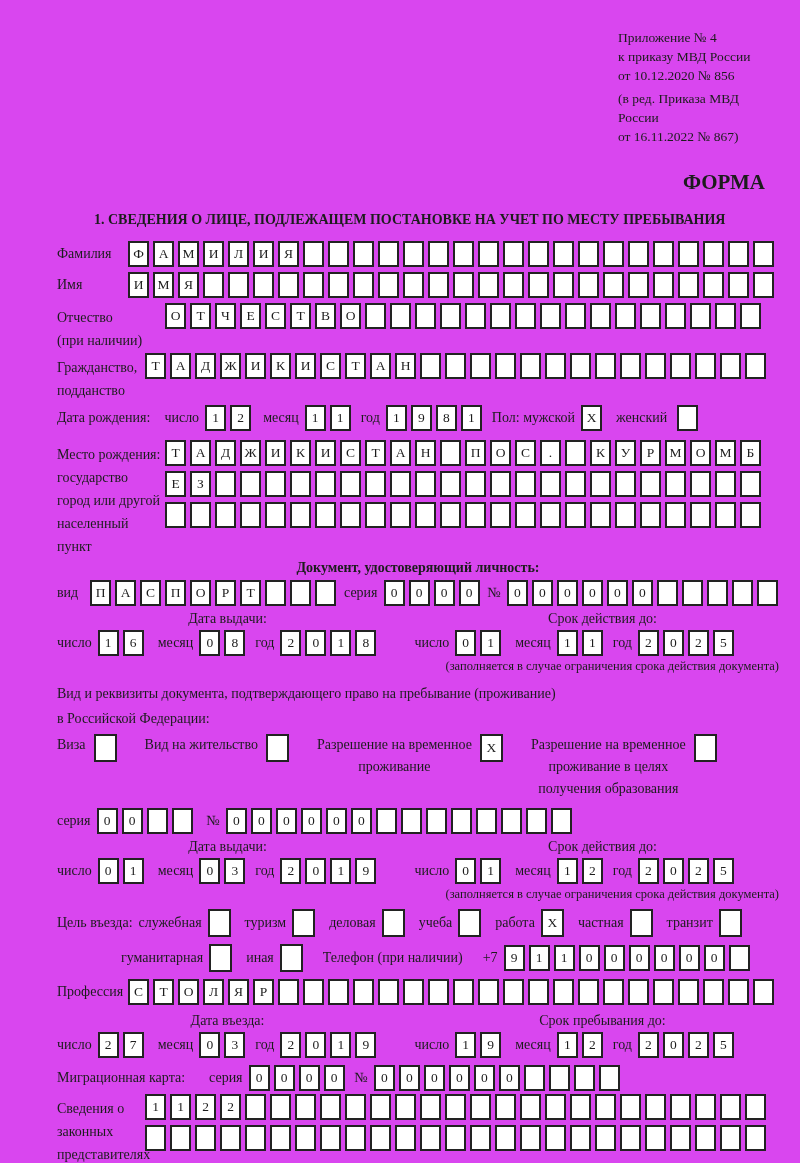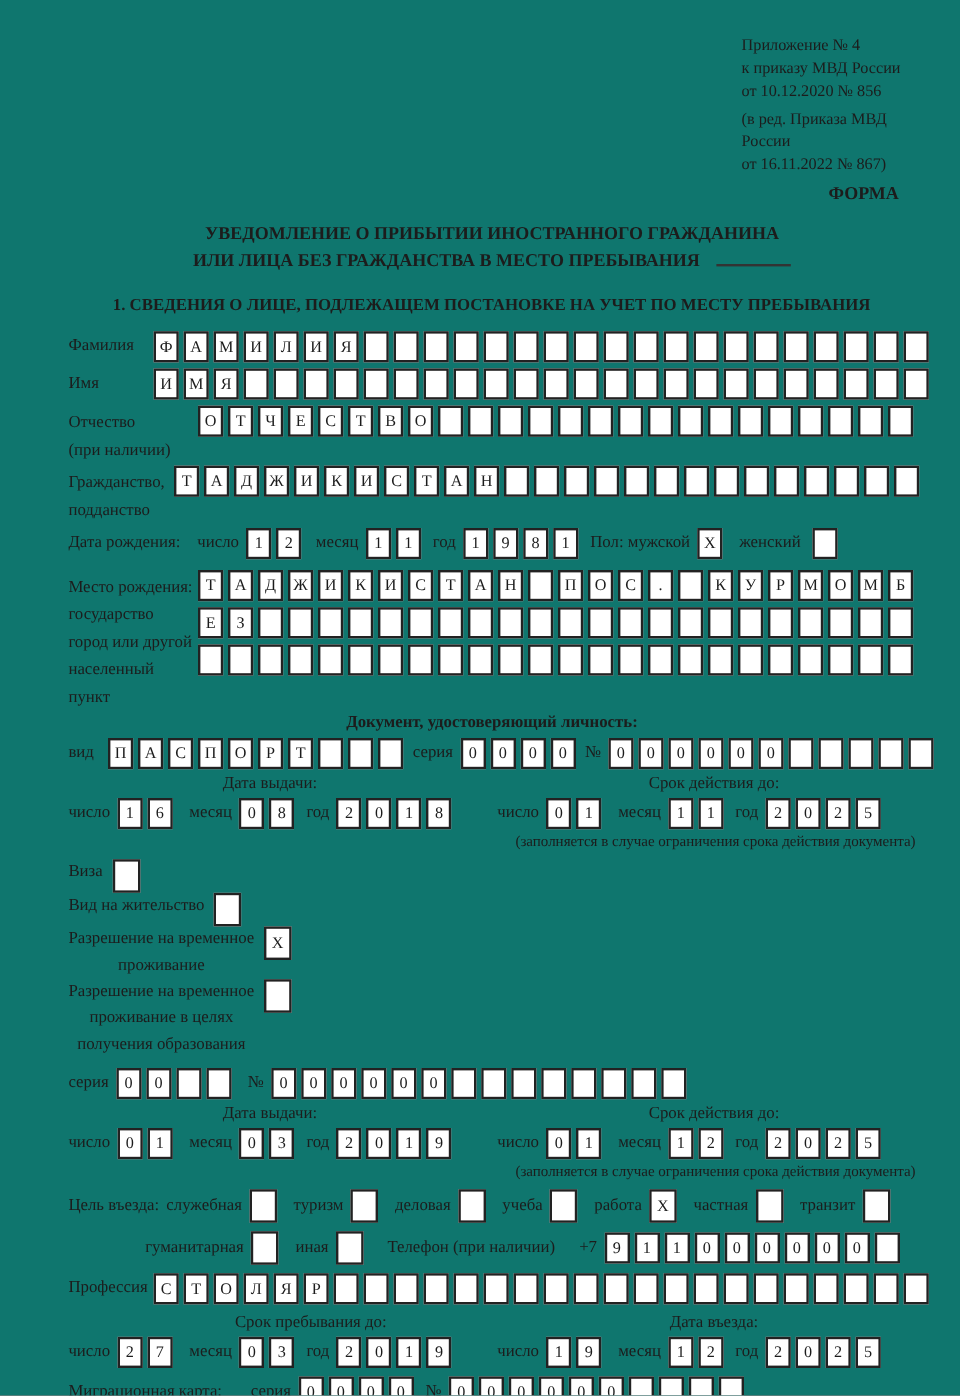--- a/index.html
+++ b/index.html
@@ -1,30 +1,30 @@
 <!DOCTYPE html>
 <html><head>
 <meta charset="utf-8">
 <style>
   html,body{margin:0;padding:0;background:#888;}
   .page{
     position:relative;
     width:800px;height:1163px;
     margin:0 auto;
-    background:#0f766e;
+    background:#d946ef;
     color:#1c1c1c;
     font-family:"Liberation Serif","DejaVu Serif",serif;
     font-size:14px;
     box-sizing:border-box;
-    padding:28px 37px 0 57px;
+    padding:28px 21px 0 57px;
     overflow:hidden;
   }
   .ref{margin-left:561px;line-height:19px;font-size:13.5px;white-space:pre-line;}
   .ref2{margin-top:4px;}
-  .forma{margin-top:8px;text-align:right;padding-right:14px;font-weight:bold;font-size:15px;}
+  .forma{margin-top:24px;text-align:right;padding-right:14px;font-weight:bold;font-size:21px;}
   .title{margin-top:13px;text-align:center;font-weight:bold;font-size:15px;line-height:23px;}
   .blank-line{display:inline-block;width:62px;border-bottom:2px solid #333;height:12px;margin-left:14px;}
   .sec-heading{margin-top:17px;font-weight:bold;font-size:14px;padding-left:6px;margin-left:31px;}
   .rows{margin-top:13px;}
   .frow{display:flex;align-items:center;margin-bottom:5px;}
   .frow.top{align-items:flex-start;}
   .lbl{flex:none;}
   .lbl-block{flex:none;white-space:pre-line;line-height:23px;padding-top:3px;}
   .w71{width:71px;}
   .w88{width:88px;}
@@ -47,43 +47,39 @@
   .dlabel{margin-right:6px;flex:none;}
   .ml4{margin-left:4px;}.ml6{margin-left:6px;}.ml8{margin-left:8px;}
   .ml10{margin-left:10px;}.ml14{margin-left:14px;}.ml16{margin-left:16px;}.ml24{margin-left:24px;}
   .ml34{margin-left:34px;}.ml64{margin-left:64px;}
   .note-right{text-align:right;font-size:12.5px;line-height:16px;margin-bottom:7px;}
   .intro{line-height:25px;margin-bottom:3px;}
   .opts{display:flex;}
   .opts .opt{display:inline-flex;align-items:center;margin-right:10px;}
   .opts .opt:last-child{margin-right:0;}
   .opt-label{white-space:pre-line;margin-right:6px;}
-  .opts-res{display:flex;margin:2px 0 8px 0;flex-direction:column;}
+  .opts-res{display:flex;margin:2px 0 8px 0;}
   .opts-res .opt{display:inline-flex;align-items:flex-start;margin-right:24px;}
   .opts-res .opt-label{text-align:center;line-height:22px;margin-right:8px;}
   .opts-res .cell{margin-top:0;}
   .purpose-line{margin-bottom:7px;}
   .rep-row{margin-top:2px;}
 </style>
 </head>
 <body>
 
 <div class="page">
 
   <div class="ref">Приложение № 4
 к приказу МВД России
 от 10.12.2020 № 856</div>
   <div class="ref ref2">(в ред. Приказа МВД России
 от 16.11.2022 № 867)</div>
   <div class="forma">ФОРМА</div>
 
-  <div class="title">
-    <div>УВЕДОМЛЕНИЕ О ПРИБЫТИИ ИНОСТРАННОГО ГРАЖДАНИНА</div>
-    <div><span>ИЛИ ЛИЦА БЕЗ ГРАЖДАНСТВА В МЕСТО ПРЕБЫВАНИЯ</span><span class="blank-line"></span></div>
-  </div>
 
   <div class="sec-heading">1. СВЕДЕНИЯ О ЛИЦЕ, ПОДЛЕЖАЩЕМ ПОСТАНОВКЕ НА УЧЕТ ПО МЕСТУ ПРЕБЫВАНИЯ</div>
 
   <div class="rows">
 
     <div class="frow">
       <span class="lbl w71">Фамилия</span>
       <span class="cells">
           <span class="cell">Ф</span>
           <span class="cell">А</span>
@@ -399,20 +395,22 @@
       <span class="dlabel ml6">год</span>
       <span class="cells">
           <span class="cell">2</span>
           <span class="cell">0</span>
           <span class="cell">2</span>
           <span class="cell">5</span>
         </span>
     </div>
     <div class="note-right">(заполняется в случае ограничения срока действия документа)</div>
 
+    <div class="intro" style="white-space:pre-line;">Вид и реквизиты документа, подтверждающего право на пребывание (проживание)
+в Российской Федерации:</div>
 
     <div class="opts-res opts-lg">
         <span class="opt">
           <span class="opt-label">Виза</span>
           <span class="cell lg"></span>
         </span>
         <span class="opt">
           <span class="opt-label">Вид на жительство</span>
           <span class="cell lg"></span>
         </span>
@@ -585,22 +583,22 @@
           <span class="cell"></span>
           <span class="cell"></span>
           <span class="cell"></span>
           <span class="cell"></span>
           <span class="cell"></span>
           <span class="cell"></span>
         </span>
     </div>
 
     <div class="dual-headers">
+      <span class="dh dh-left">Дата въезда:</span>
       <span class="dh dh-right">Срок пребывания до:</span>
-      <span class="dh dh-left">Дата въезда:</span>
     </div>
     <div class="frow daterow" style="margin-bottom:7px;">
       <span class="dlabel">число</span>
       <span class="cells">
           <span class="cell">2</span>
           <span class="cell">7</span>
         </span>
       <span class="dlabel ml10">месяц</span>
       <span class="cells">
           <span class="cell">0</span>

